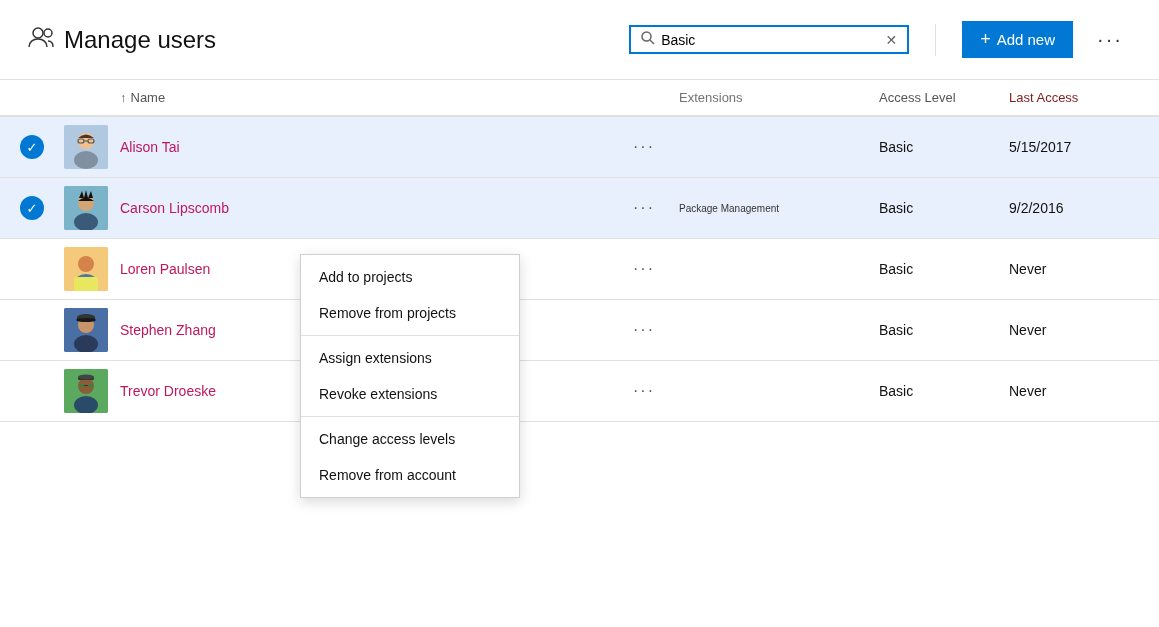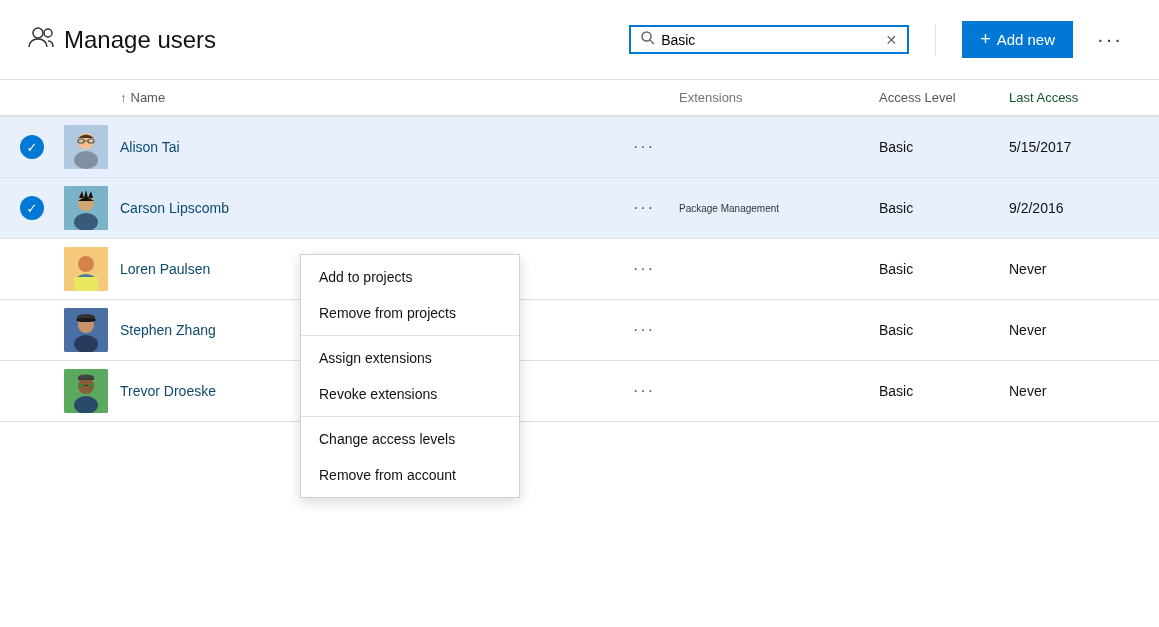--- a/index.html
+++ b/index.html
@@ -111,21 +111,21 @@
       flex: 1;
       display: flex;
       align-items: center;
       gap: 4px;
       font-size: 13px;
       color: #555;
     }
     .col-menu { width: 50px; flex-shrink: 0; }
     .col-extensions { width: 200px; flex-shrink: 0; font-size: 13px; color: #737373; }
     .col-access-level { width: 130px; flex-shrink: 0; font-size: 13px; color: #555; }
-    .col-last-access { width: 130px; flex-shrink: 0; font-size: 13px; color: #14532d; }
+    .col-last-access { width: 130px; flex-shrink: 0; font-size: 13px; color: #7f1d1d; }
 
     
     .user-row {
       display: flex;
       align-items: center;
       padding: 8px 20px;
       border-bottom: 1px solid #e0e0e0;
       min-height: 60px;
       position: relative;
     }
@@ -170,21 +170,21 @@
     
     .avatar-alison { background: #c0d4e8; }
     .avatar-carson { background: #7bb3c9; }
     .avatar-loren { background: #f5c97a; }
     .avatar-stephen { background: #4a6fa5; }
     .avatar-trevor { background: #5ba85f; }
 
     .name-cell {
       flex: 1;
       font-size: 14px;
-      color: #0c4a6e;
+      color: #be185d;
     }
     .menu-cell {
       width: 50px;
       flex-shrink: 0;
       display: flex;
       align-items: center;
     }
     .row-menu-btn {
       background: none;
       border: none;

